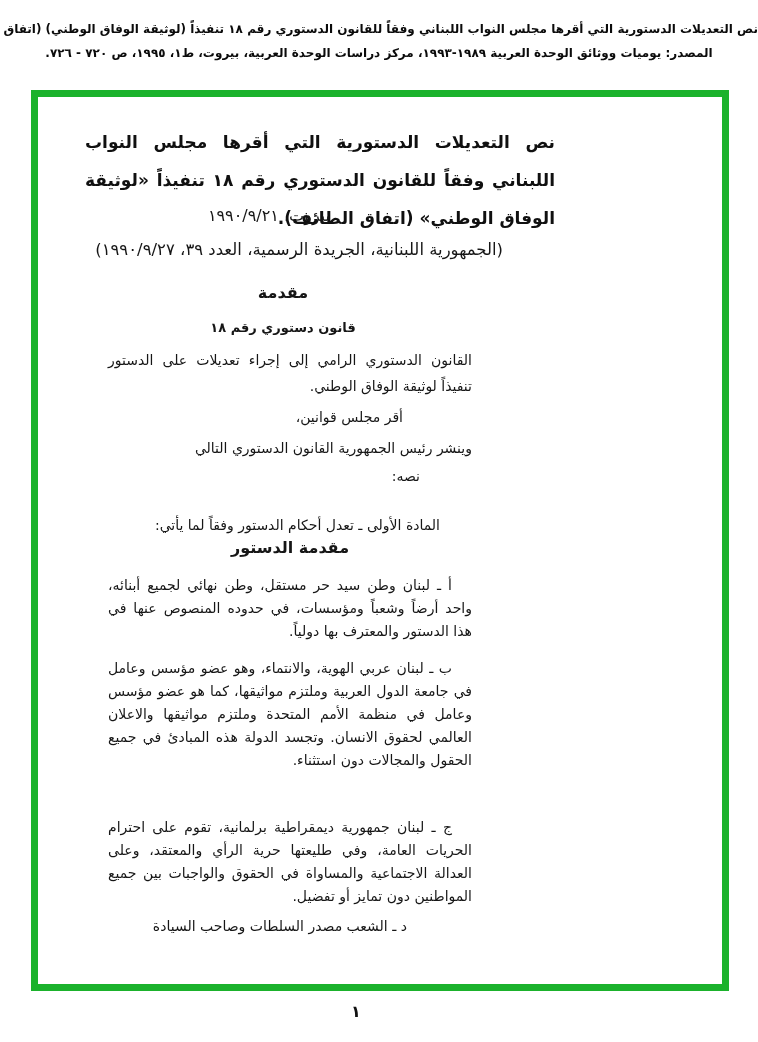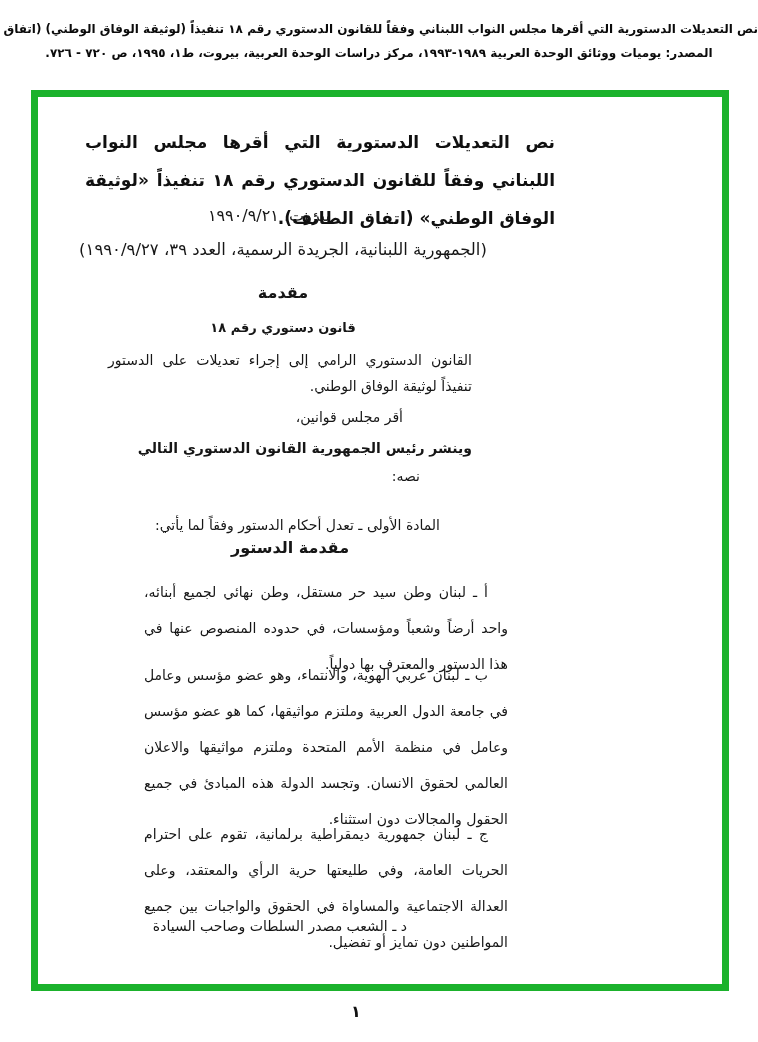--- a/index.html
+++ b/index.html
@@ -32,58 +32,58 @@
     position: absolute; top: 26px; left: 47px; width: 470px;
     font-weight: bold; font-size: 17px; line-height: 38px;
     text-align: justify; color: #101010;
   }
   .date-line {
     position: absolute; top: 109px; right: 392px;
     font-size: 16px; white-space: nowrap;
   }
   .gazette {
     position: absolute; top: 143px; left: 25px; width: 440px;
-    font-size: 16.5px; text-align: center; white-space: nowrap;
+    font-size: 16.5px; text-align: right; white-space: nowrap;
   }
   .qawanin {
     position: absolute; top: 186px; left: 25px; width: 440px;
     font-weight: bold; font-size: 16px; text-align: center;
   }
   .law-no {
     position: absolute; top: 223px; left: 25px; width: 440px;
     font-size: 13px; text-align: center; font-weight: bold;
   }
   .law-intro {
     position: absolute; top: 250px; left: 70px; width: 364px;
     font-size: 14px; line-height: 26px; text-align: justify;
   }
   .approved {
     position: absolute; top: 312px; right: 319px;
     font-size: 14px; white-space: nowrap;
   }
   .publish {
     position: absolute; top: 343px; left: 70px; width: 364px;
-    font-size: 14px; text-align: right; font-weight: bold;
+    font-size: 14px; text-align: right;
   }
   .nassuhu {
     position: absolute; top: 371px; right: 302px;
     font-size: 14px; white-space: nowrap;
   }
   .article-one {
     position: absolute; top: 400px; right: 282px;
     font-size: 14px; white-space: nowrap; margin-top: 20px;
   }
   .preamble {
     position: absolute; top: 441px; left: 70px; width: 364px;
     font-weight: bold; font-size: 16px; text-align: center;
   }
   .par {
     position: absolute; left: 70px; width: 364px;
-    font-size: 14px; line-height: 36px;
-    text-align: justify; text-indent: 20px; margin-left: 36px;
+    font-size: 14px; line-height: 23px;
+    text-align: justify; text-indent: 20px;
   }
   .par-a { top: 477px; }
   .par-b { top: 560px; }
   .par-c { top: 719px; }
   .par-d {
     position: absolute; top: 821px; right: 315px;
     font-size: 14px; white-space: nowrap; margin-left: 39px;
   }
 
   .page-num {

